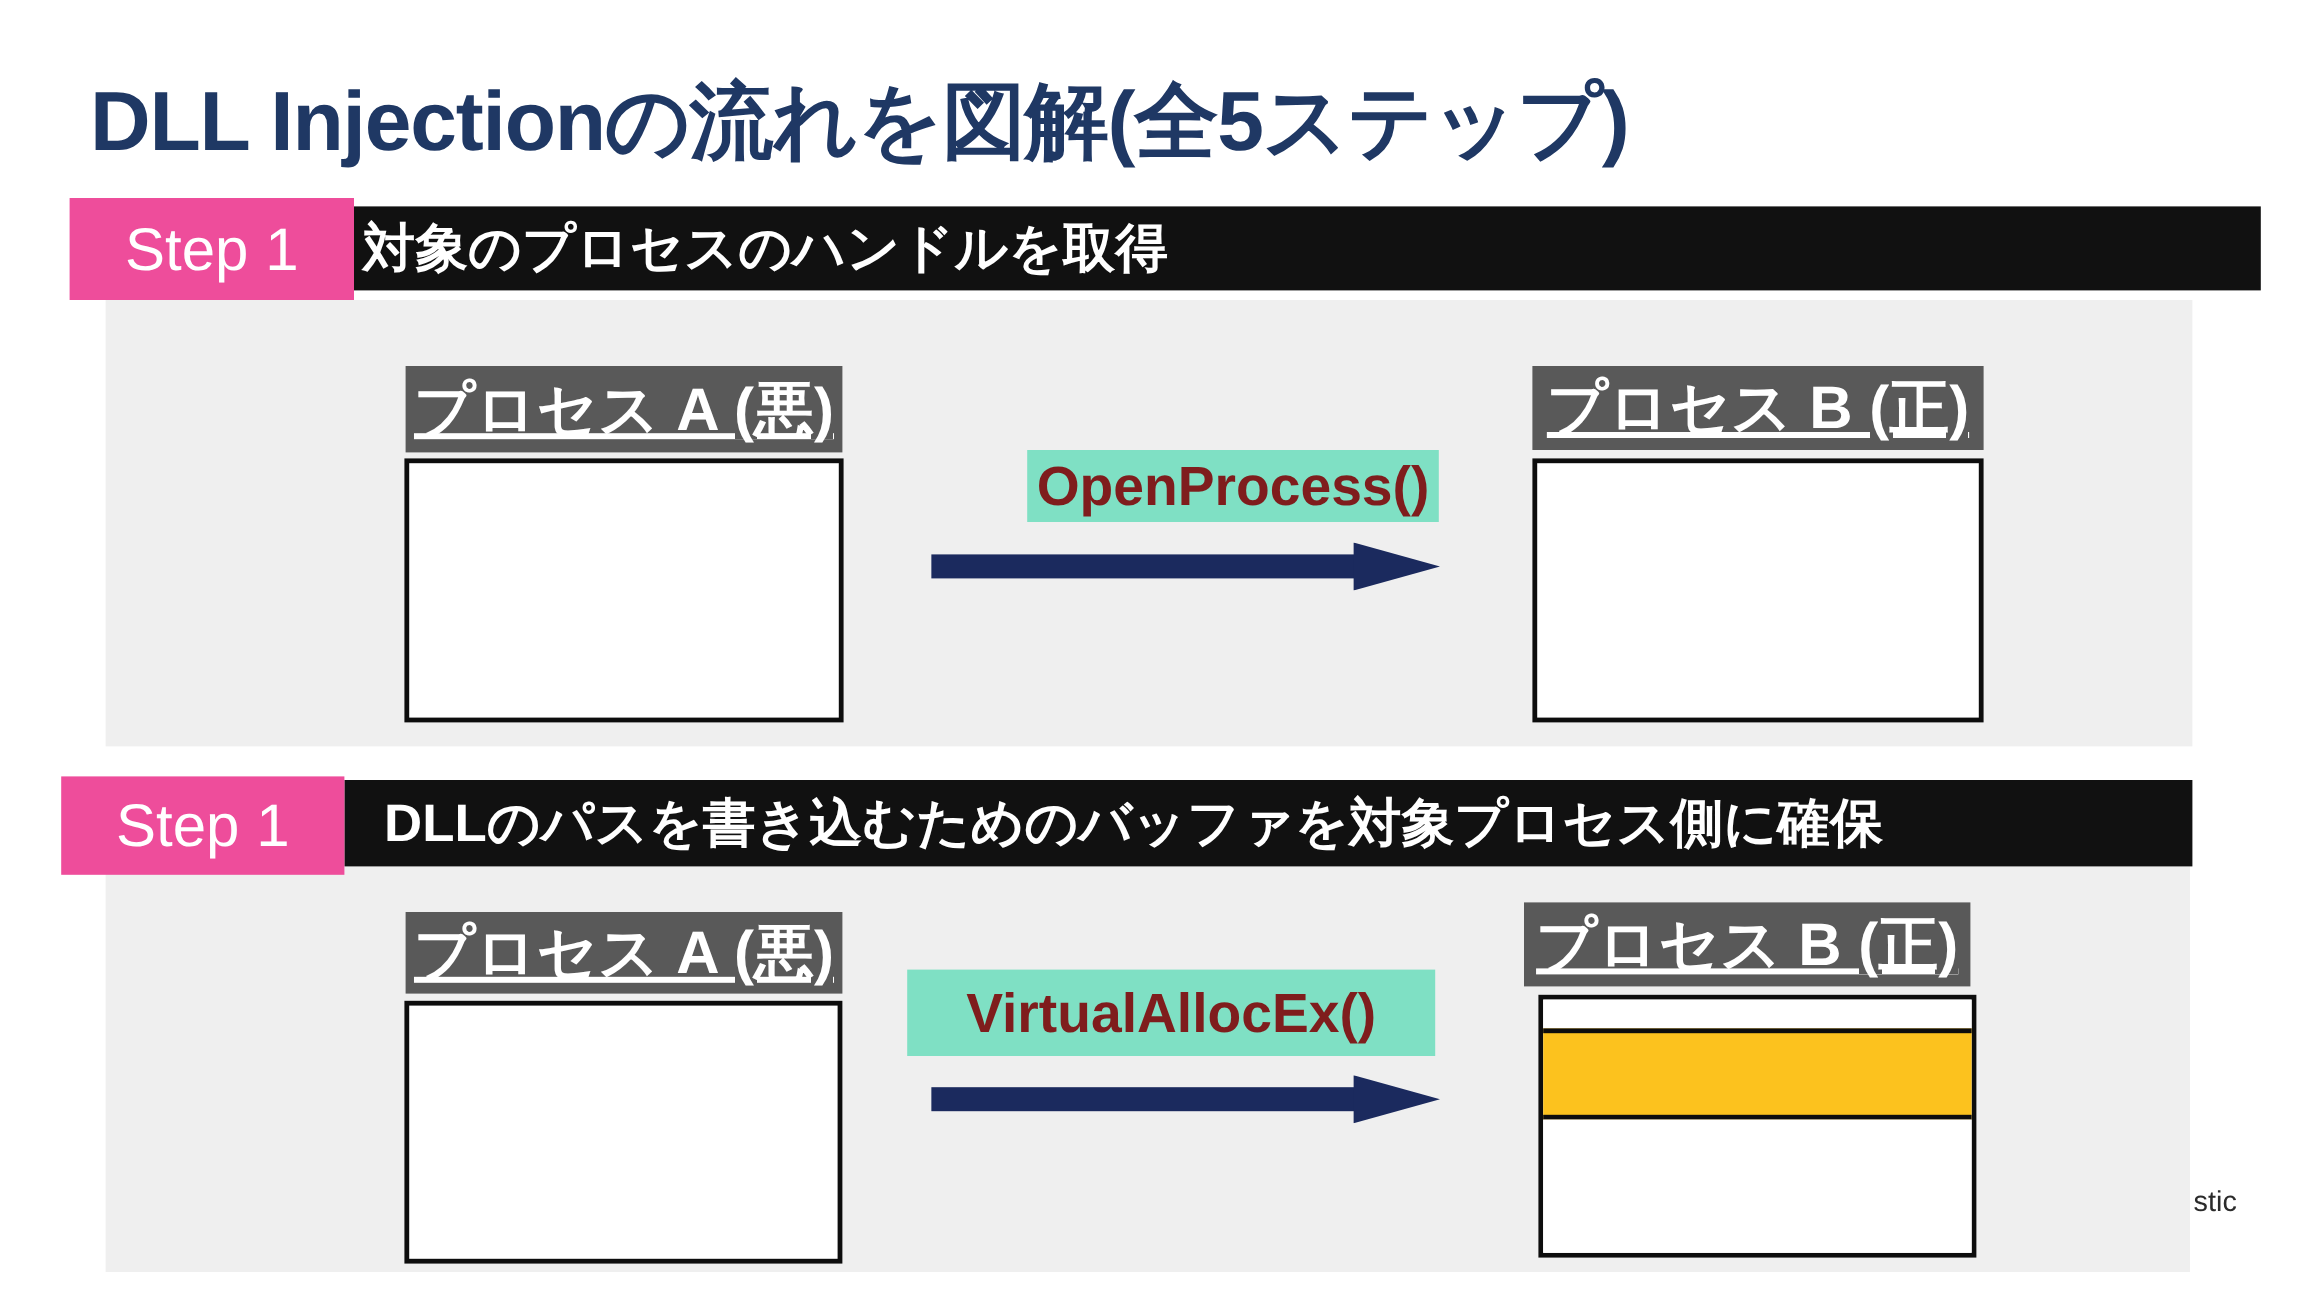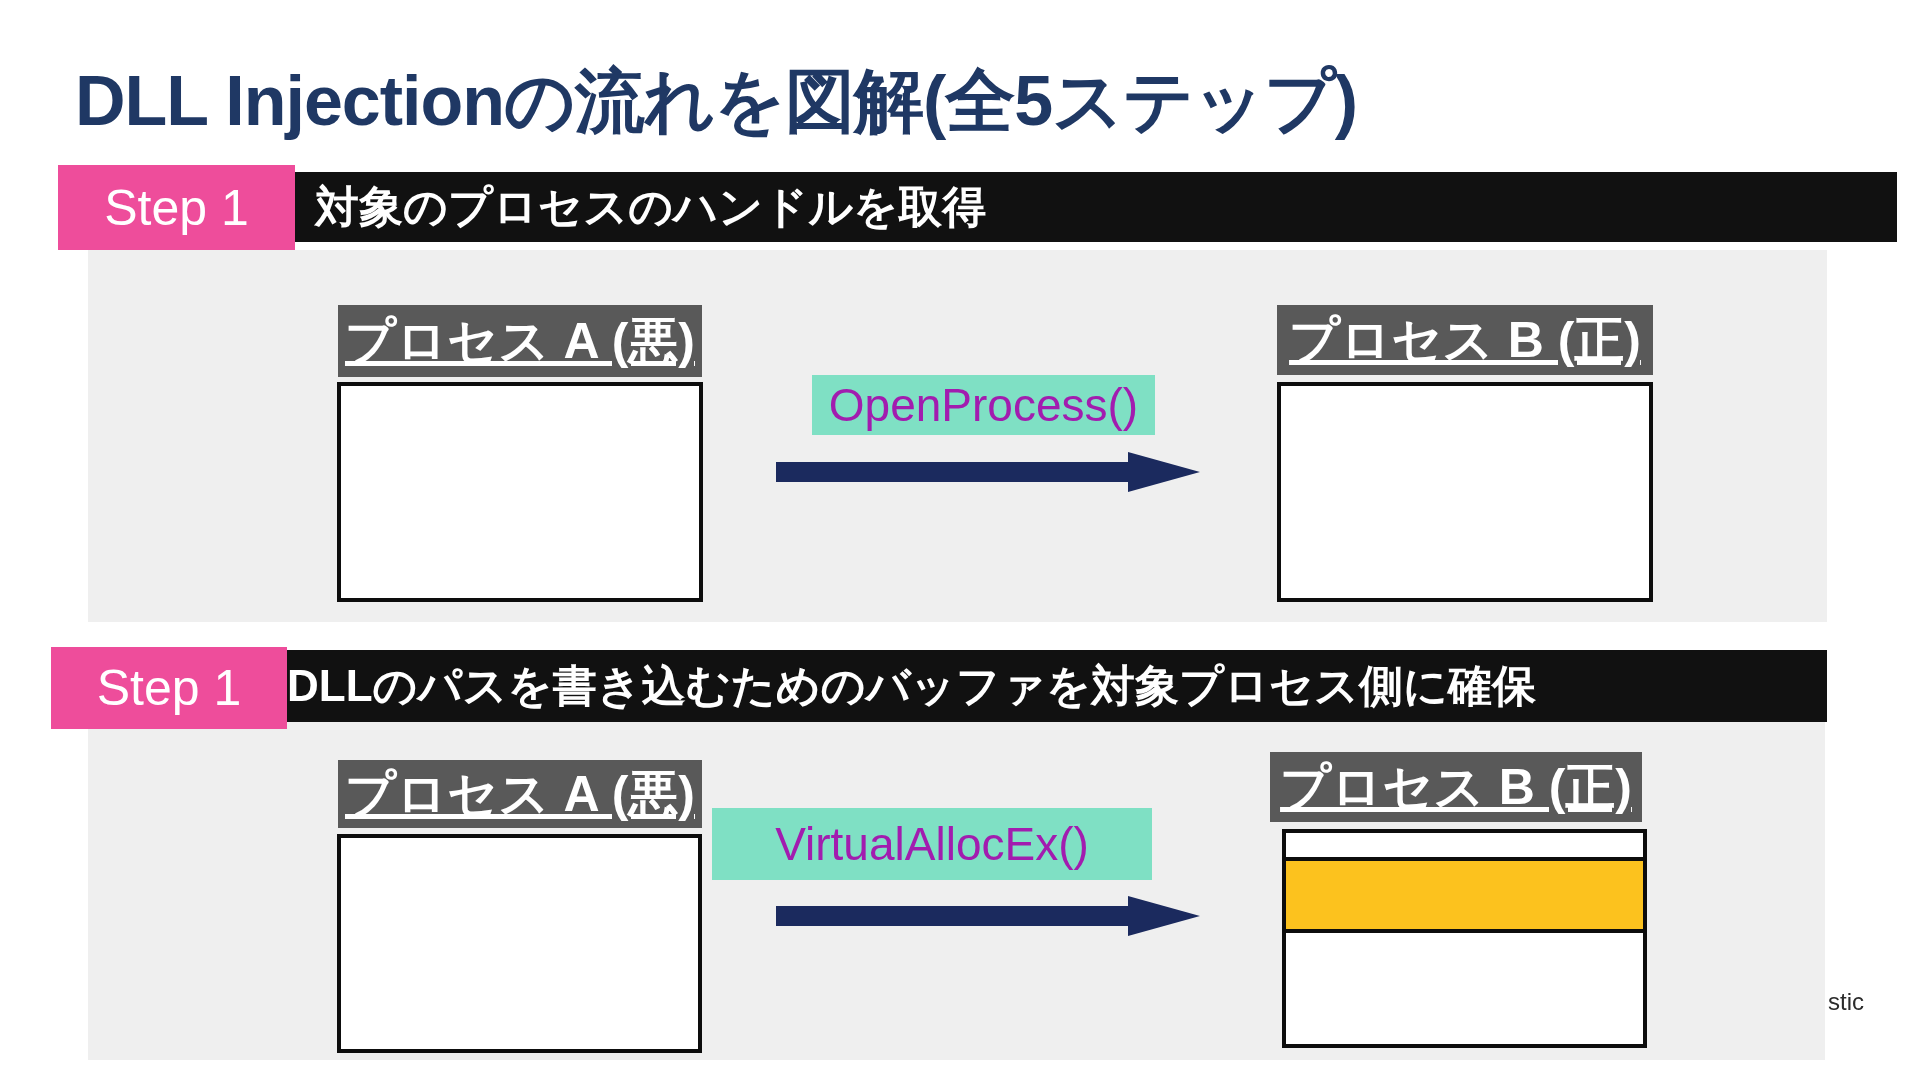--- a/index.html
+++ b/index.html
@@ -28,39 +28,39 @@
 
   .proc-label{
     background:var(--label-gray);color:#ffffff;font-weight:bold;font-size:50px;
     display:flex;align-items:center;justify-content:center;z-index:2;white-space:nowrap;text-decoration:underline;
   }
   .proc-box{
     background:#ffffff;border:4px solid var(--box-border);z-index:2;
     display:flex;flex-direction:column;
   }
   .api{
-    background:var(--api-teal);color:#a21caf;font-weight:normal;font-size:46px;
-    display:flex;align-items:center;justify-content:center;z-index:2;white-space:nowrap;
+    background:var(--api-teal);color:#7f1d1d;font-weight:bold;font-size:46px;
+    display:flex;align-items:center;justify-content:center;z-index:2;white-space:nowrap;margin-left:44px;
   }
   .arrow{z-index:2;color:var(--arrow-navy);}
 
   
   .badge1{left:58px;top:165px;width:237px;height:85px;}
-  .bar1{left:295px;top:172px;width:1602px;height:70px;padding-left:20px;}
+  .bar1{left:282px;top:172px;width:1602px;height:70px;padding-left:20px;}
   .panel1{left:88px;top:250px;width:1739px;height:372px;}
   .label-a1{left:338px;top:305px;width:364px;height:72px;}
   .box-a1{left:337px;top:382px;width:366px;height:220px;}
   .api1{left:812px;top:375px;width:343px;height:60px;}
   .arrow1{left:776px;top:452px;}
   .label-b1{left:1277px;top:305px;width:376px;height:70px;}
   .box-b1{left:1277px;top:382px;width:376px;height:220px;}
 
   
   .badge2{left:51px;top:647px;width:236px;height:82px;}
-  .bar2{left:287px;top:650px;width:1540px;height:72px;}
+  .bar2{left:287px;top:650px;width:1540px;height:72px;padding-left:33px;}
   .panel2{left:88px;top:722px;width:1737px;height:338px;}
   .label-a2{left:338px;top:760px;width:364px;height:68px;}
   .box-a2{left:337px;top:834px;width:365px;height:219px;}
   .api2{left:712px;top:808px;width:440px;height:72px;}
   .arrow2{left:776px;top:896px;}
   .label-b2{left:1270px;top:752px;width:372px;height:70px;}
   .box-b2{left:1282px;top:829px;width:365px;height:219px;}
   .b2-row-top{height:24px;background:#ffffff;}
   .b2-row-yellow{
     height:68px;background:var(--buffer-yellow);

